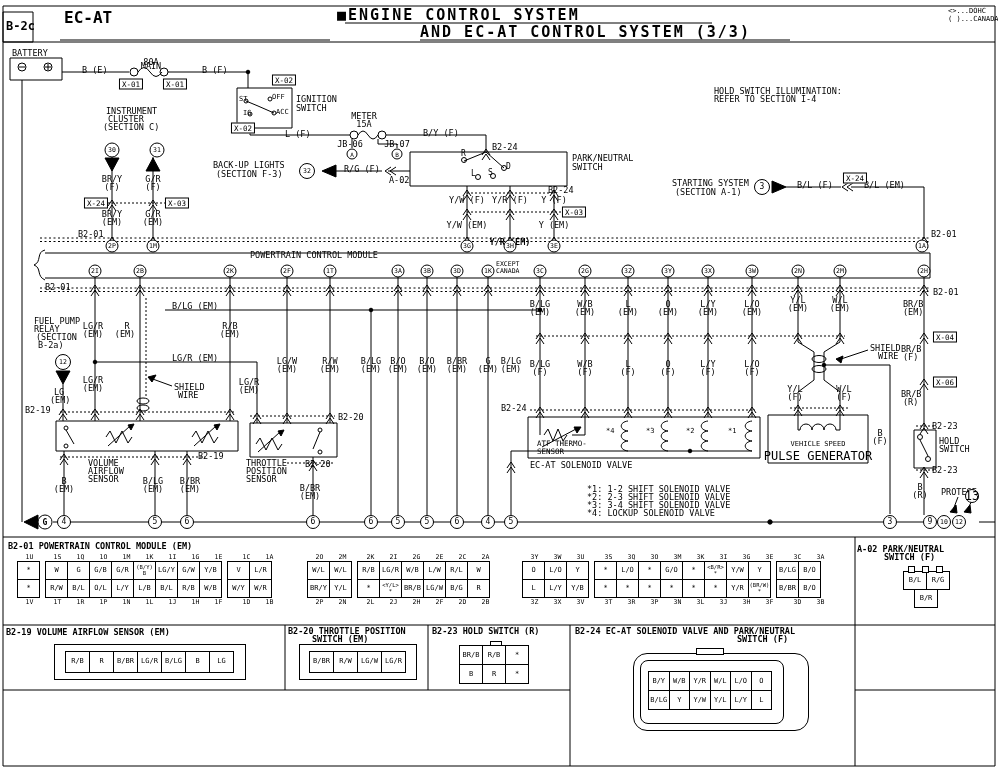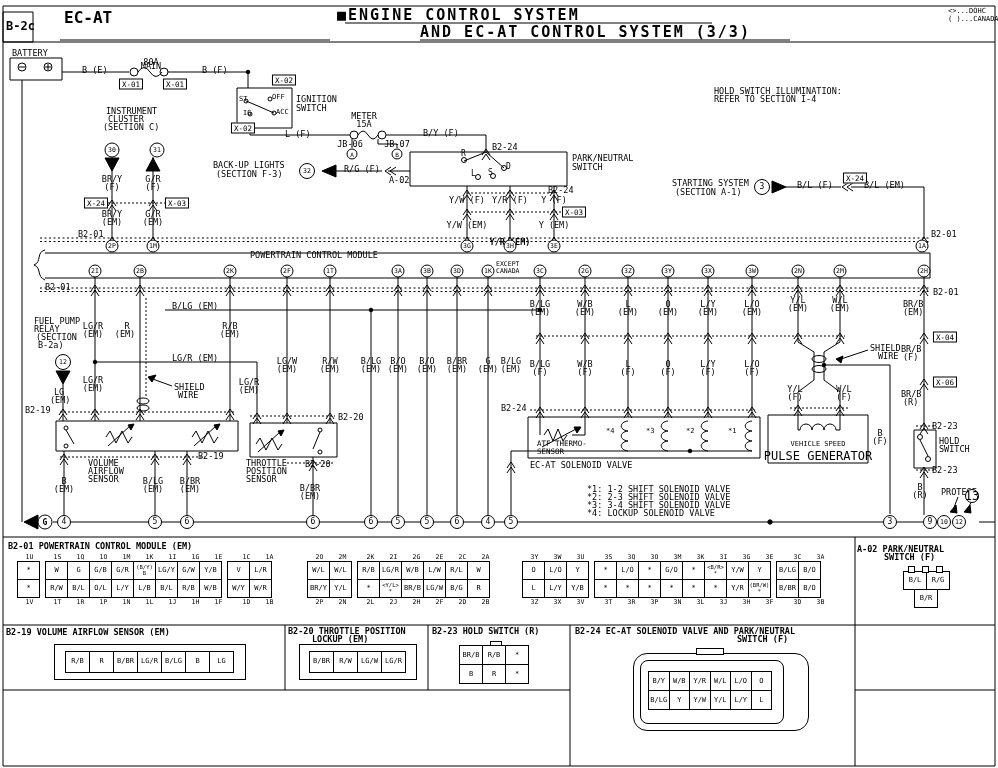--- a/index.html
+++ b/index.html
@@ -709,21 +709,21 @@
         <div class="tcell" style="width: 25px; height: 22px;">R</div>
         <div class="tcell" style="width: 25px; height: 22px;">B/BR</div>
         <div class="tcell" style="width: 25px; height: 22px;">LG/R</div>
         <div class="tcell" style="width: 25px; height: 22px;">B/LG</div>
         <div class="tcell" style="width: 25px; height: 22px;">B</div>
         <div class="tcell" style="width: 25px; height: 22px;">LG</div>
       </div>
     </div>
 
   <div class="ttl" style="left:288px;top:626px;">B2-20 THROTTLE POSITION</div>
-  <div class="ttl" style="left:312px;top:634px;">LOCKUP (EM)</div>
+  <div class="ttl" style="left:312px;top:634px;">SWITCH (EM)</div>
   <div class="connshape" id="b220-shape" style="left:299px;top:644px;width:118px;height:36px;">
       <div class="trow">
         <div class="tcell" style="width: 25px; height: 22px;">B/BR</div>
         <div class="tcell" style="width: 25px; height: 22px;">R/W</div>
         <div class="tcell" style="width: 25px; height: 22px;">LG/W</div>
         <div class="tcell" style="width: 25px; height: 22px;">LG/R</div>
       </div>
     </div>
 
   <div class="ttl" style="left:432px;top:626px;">B2-23 HOLD SWITCH (R)</div>

